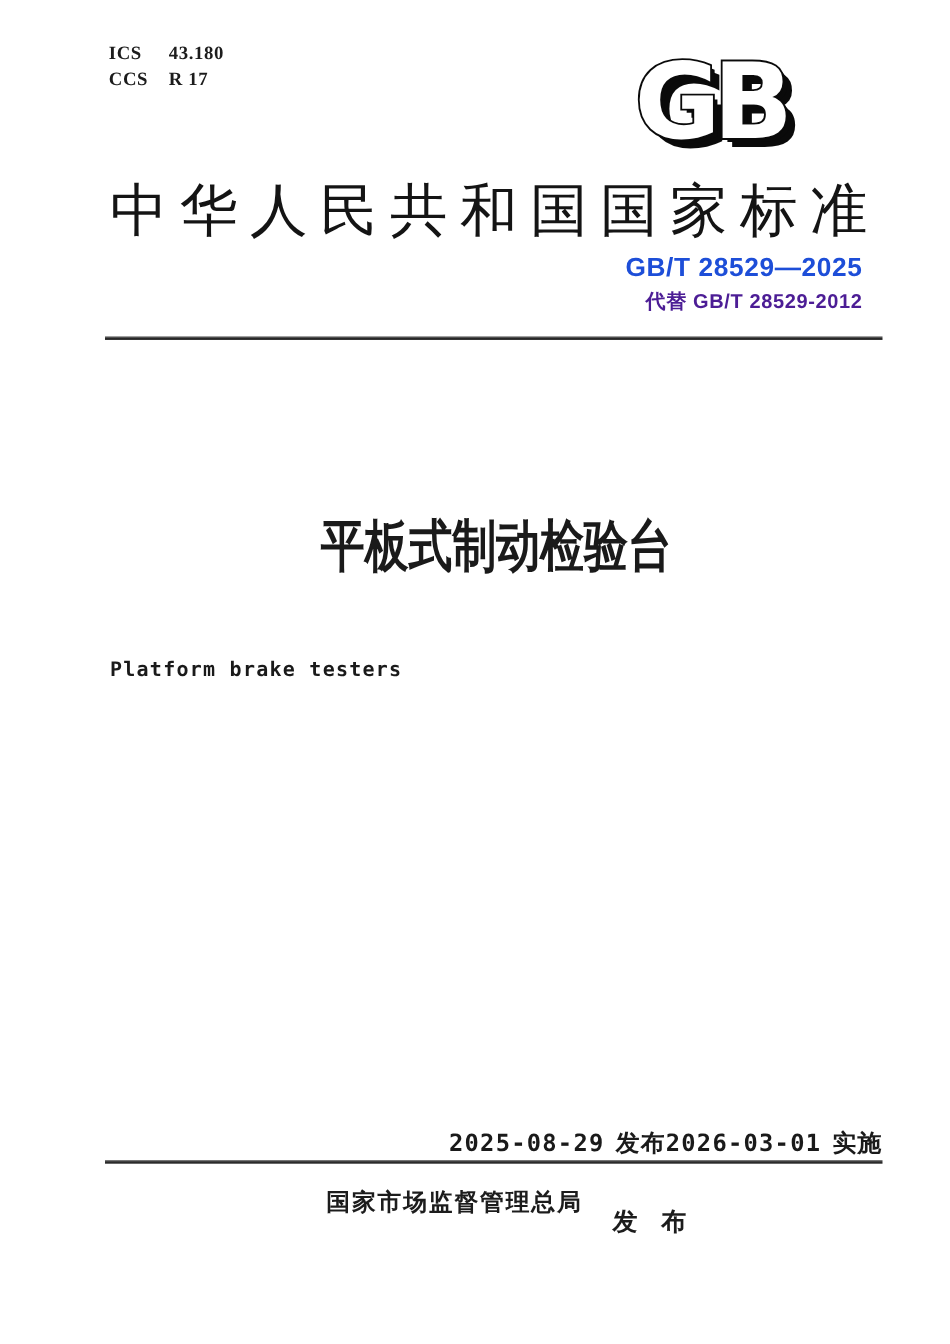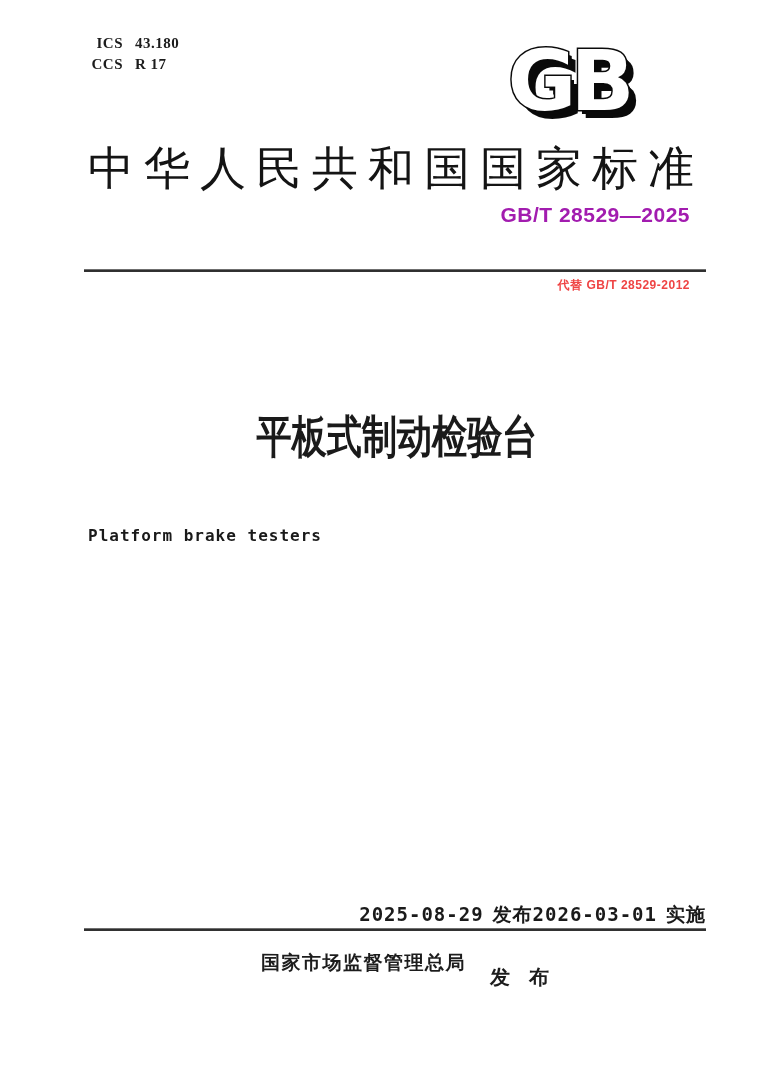--- a/index.html
+++ b/index.html
@@ -28,21 +28,20 @@
     font-size: 15px;
     font-weight: 600;
     letter-spacing: 0.5px;
     line-height: 21px;
     color: #1c1c1c;
   }
   .codes-row .code-label {
     display: inline-block;
     min-width: 36px;
     margin-right: 12px;
-    text-align: right;
   }
 
   
   .gb-logo {
     position: absolute;
     left: 502px;
     top: 44px;
     width: 152px;
     height: 78px;
   }
@@ -70,31 +69,30 @@
   }
 
   
   .std-no {
     position: absolute;
     right: 70px;
     top: 203px;
     font-size: 21px;
     font-weight: 700;
     letter-spacing: 0.5px;
-    color: #a21caf;
+    color: #1d4ed8;
   }
   .replaces-note {
     position: absolute;
     right: 70px;
     top: 231px;
-    font-size: 12px;
+    font-size: 16px;
     font-weight: 600;
     letter-spacing: 0.5px;
-    color: #ef4444;
-    margin-top: 46px;
+    color: #4c1d95;
   }
 
   .rule {
     position: absolute;
     left: 84px;
     width: 622px;
     height: 3px;
     background: linear-gradient(to bottom, #8f8f8f 0%, #252525 55%, #3a3a3a 100%);
   }
   .rule-top    { top: 269px; }

